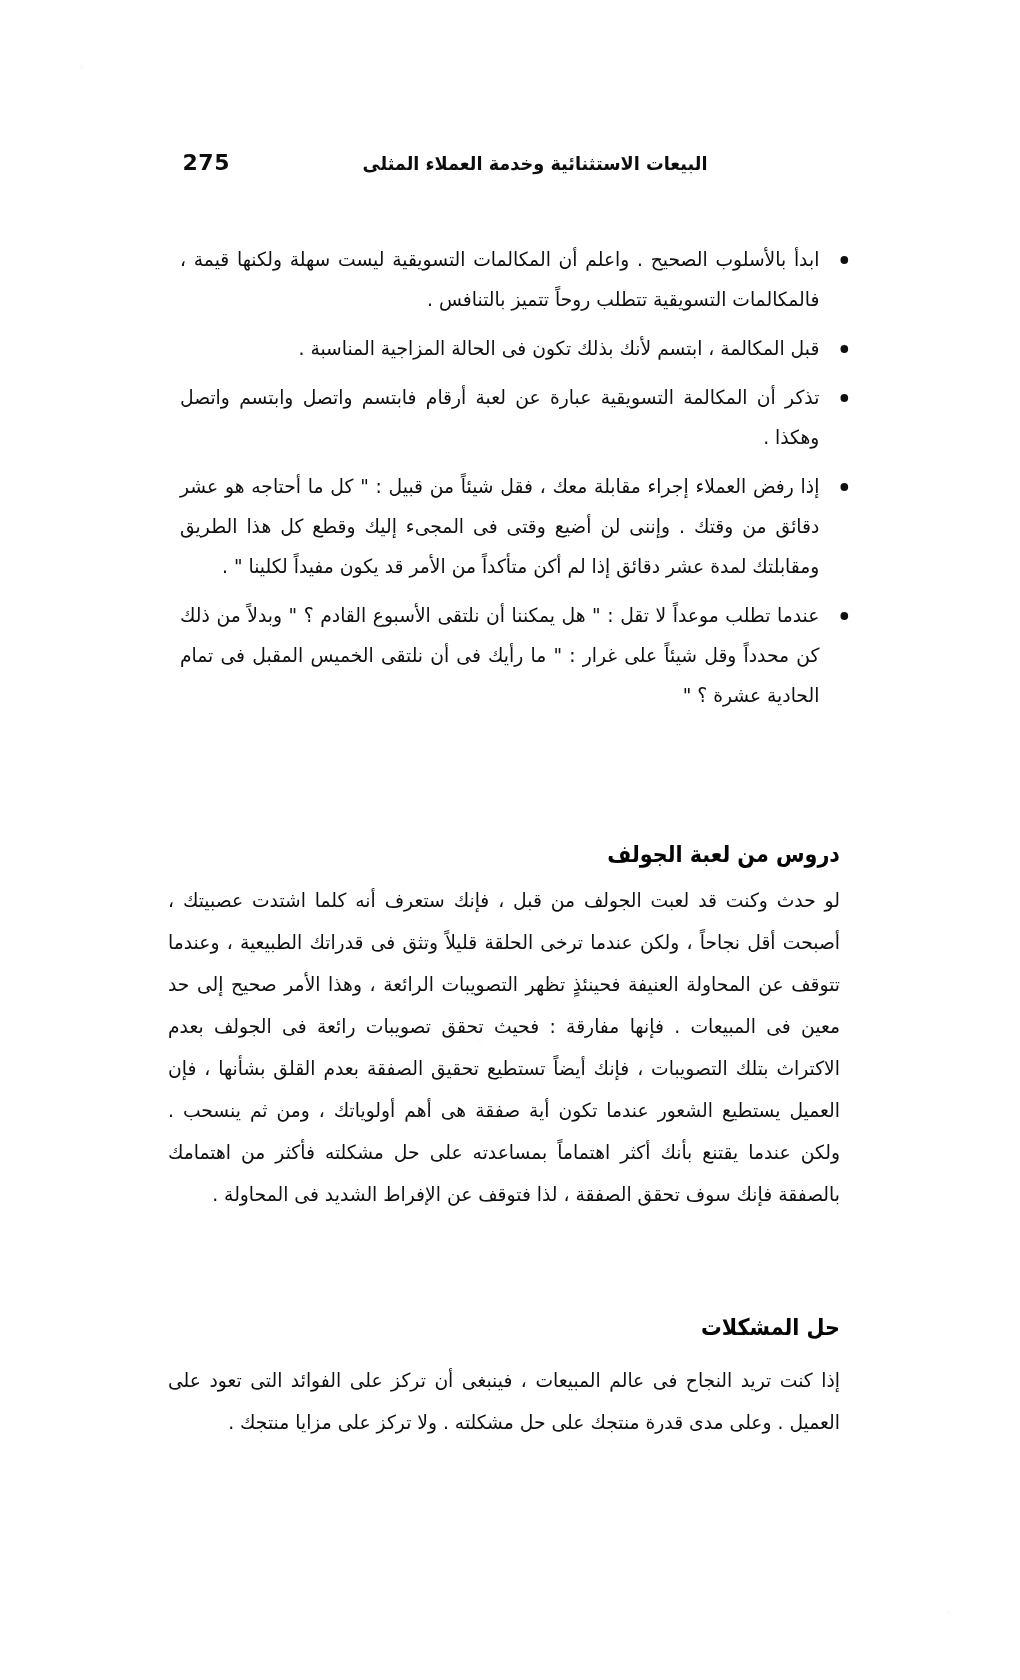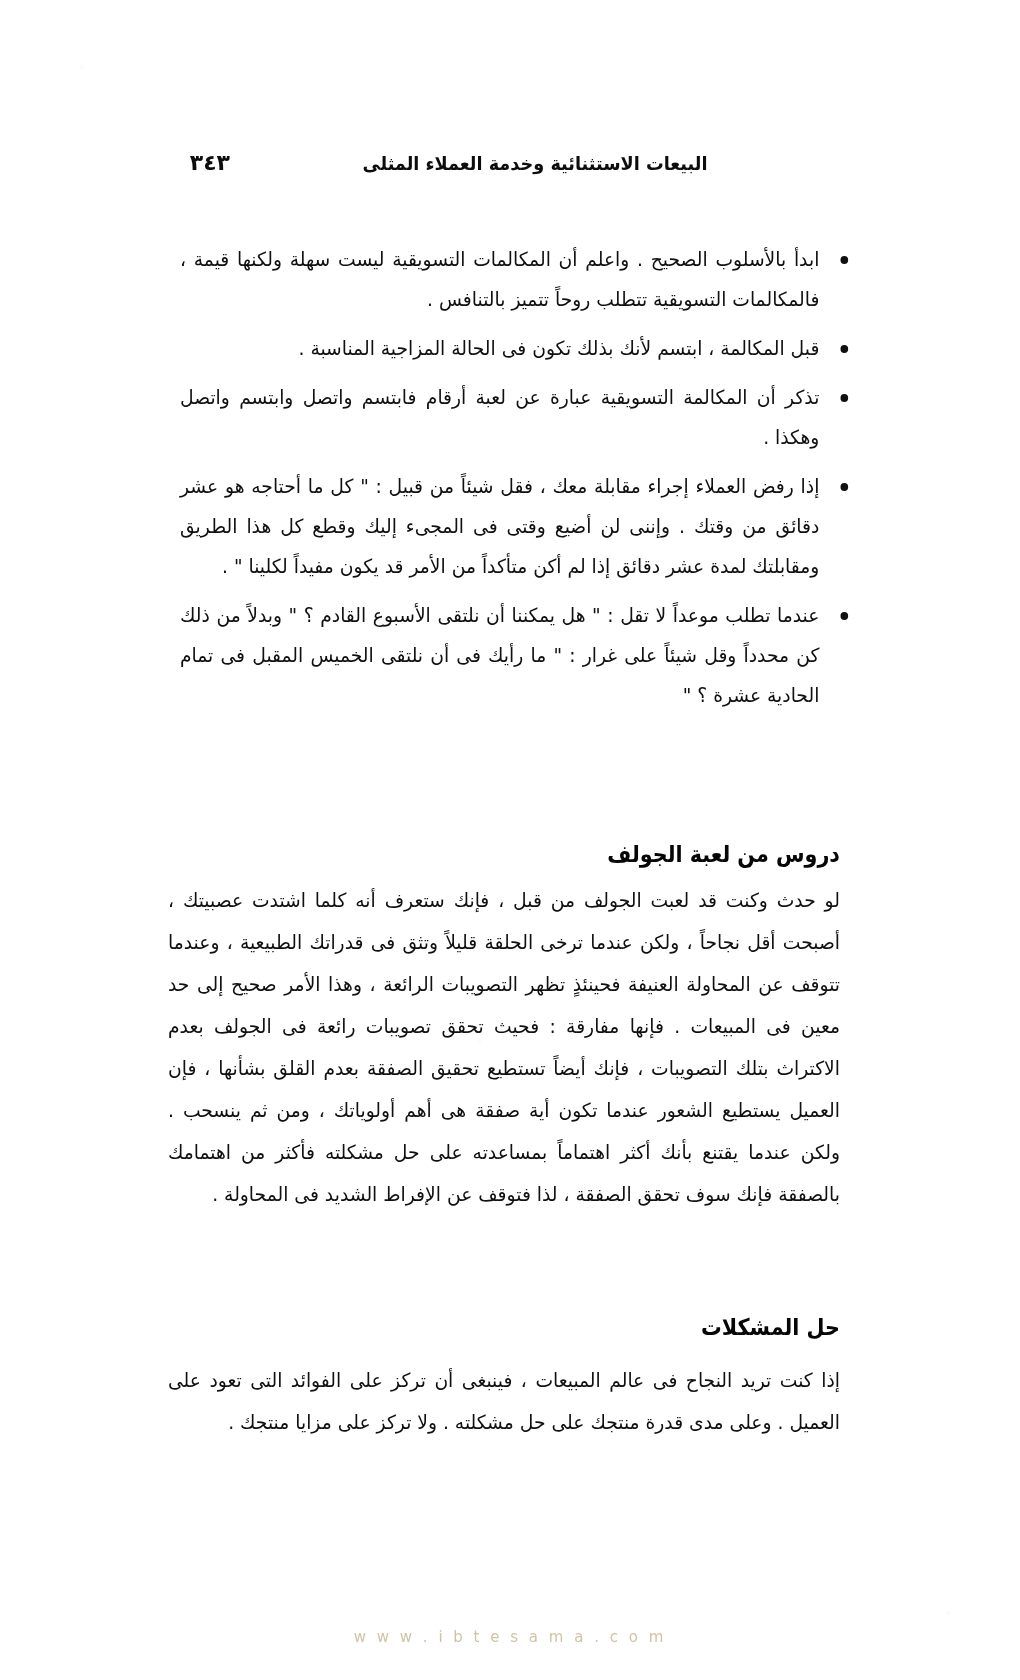--- a/index.html
+++ b/index.html
@@ -160,21 +160,21 @@
 </head>
 <body>
 
 <div class="page">
   <div class="scan-tint"></div>
 
   <div class="content">
 
     <div class="running-head">
       <div class="head-title">البيعات الاستثنائية وخدمة العملاء المثلى</div>
-      <div class="folio">٣٤٣</div>
+      <div class="folio">275</div>
     </div>
 
     <ul class="bullets">
       <li class="bullet-item">
         <span class="dot"></span>
         <span class="txt">ابدأ بالأسلوب الصحيح . واعلم أن المكالمات التسويقية ليست سهلة ولكنها قيمة ، فالمكالمات التسويقية تتطلب روحاً تتميز بالتنافس .</span>
       </li>
       <li class="bullet-item">
         <span class="dot"></span>
         <span class="txt">قبل المكالمة ، ابتسم لأنك بذلك تكون فى الحالة المزاجية المناسبة .</span>
@@ -194,14 +194,13 @@
     </ul>
 
     <h2 class="section-heading" id="heading-golf">دروس من لعبة الجولف</h2>
     <p class="body-par" id="par-golf">لو حدث وكنت قد لعبت الجولف من قبل ، فإنك ستعرف أنه كلما اشتدت عصبيتك ، أصبحت أقل نجاحاً ، ولكن عندما ترخى الحلقة قليلاً وتثق فى قدراتك الطبيعية ، وعندما تتوقف عن المحاولة العنيفة فحينئذٍ تظهر التصويبات الرائعة ، وهذا الأمر صحيح إلى حد معين فى المبيعات . فإنها مفارقة : فحيث تحقق تصويبات رائعة فى الجولف بعدم الاكتراث بتلك التصويبات ، فإنك أيضاً تستطيع تحقيق الصفقة بعدم القلق بشأنها ، فإن العميل يستطيع الشعور عندما تكون أية صفقة هى أهم أولوياتك ، ومن ثم ينسحب . ولكن عندما يقتنع بأنك أكثر اهتماماً بمساعدته على حل مشكلته فأكثر من اهتمامك بالصفقة فإنك سوف تحقق الصفقة ، لذا فتوقف عن الإفراط الشديد فى المحاولة .</p>
 
     <h2 class="section-heading" id="heading-problems">حل المشكلات</h2>
     <p class="body-par" id="par-problems">إذا كنت تريد النجاح فى عالم المبيعات ، فينبغى أن تركز على الفوائد التى تعود على العميل . وعلى مدى قدرة منتجك على حل مشكلته . ولا تركز على مزايا منتجك .</p>
 
   </div>
 
-  <div class="footer-url">w w w . i b t e s a m a . c o m</div>
 </div>
 
 </body></html>

